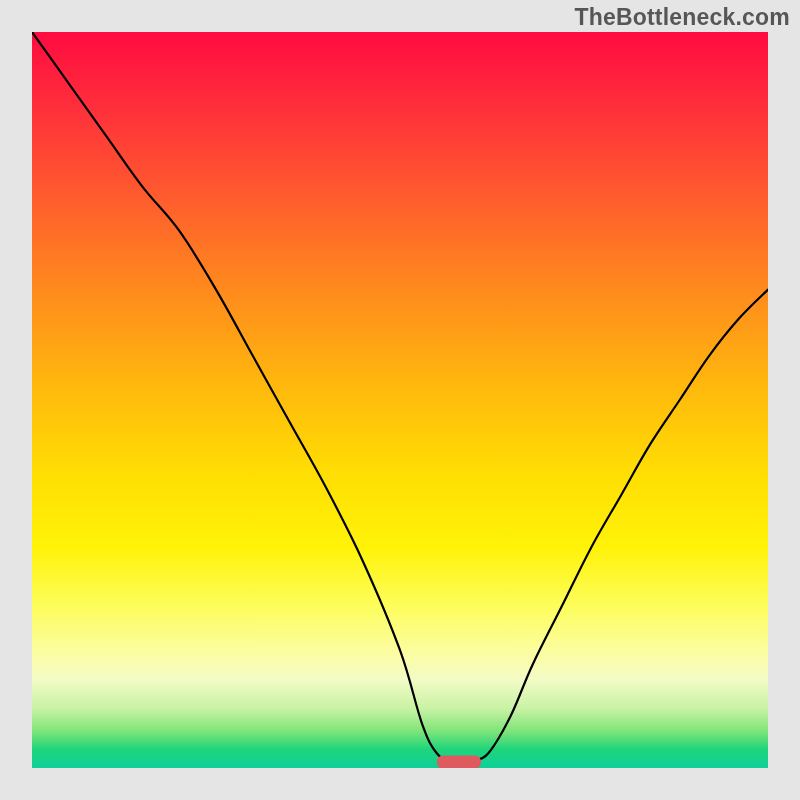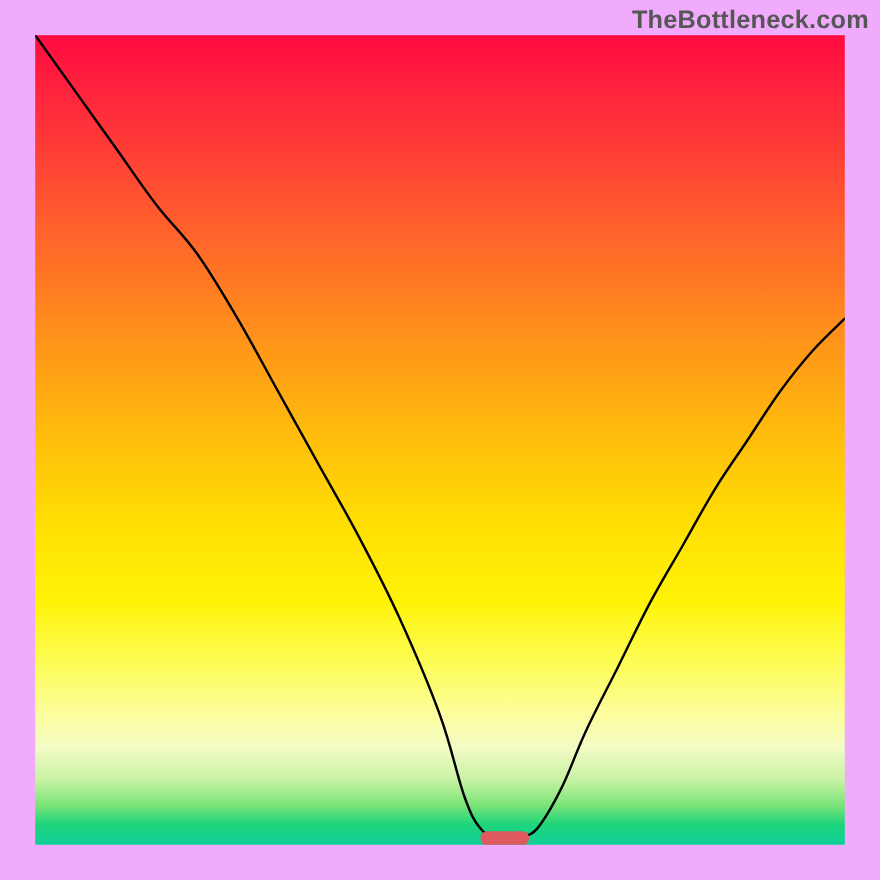--- a/index.html
+++ b/index.html
@@ -7,21 +7,21 @@
     padding: 0;
     width: 800px;
     height: 800px;
     background: #000;
     overflow: hidden;
   }
   .frame {
     position: relative;
     width: 800px;
     height: 800px;
-    background: #f0abfc;
+    background: #e5e5e5;
     text-align: center;
   }
   .attribution {
     position: absolute;
     top: 4px;
     right: 10px;
     font-family: Arial, Helvetica, sans-serif;
     font-size: 23px;
     font-weight: 600;
     color: #565656;

